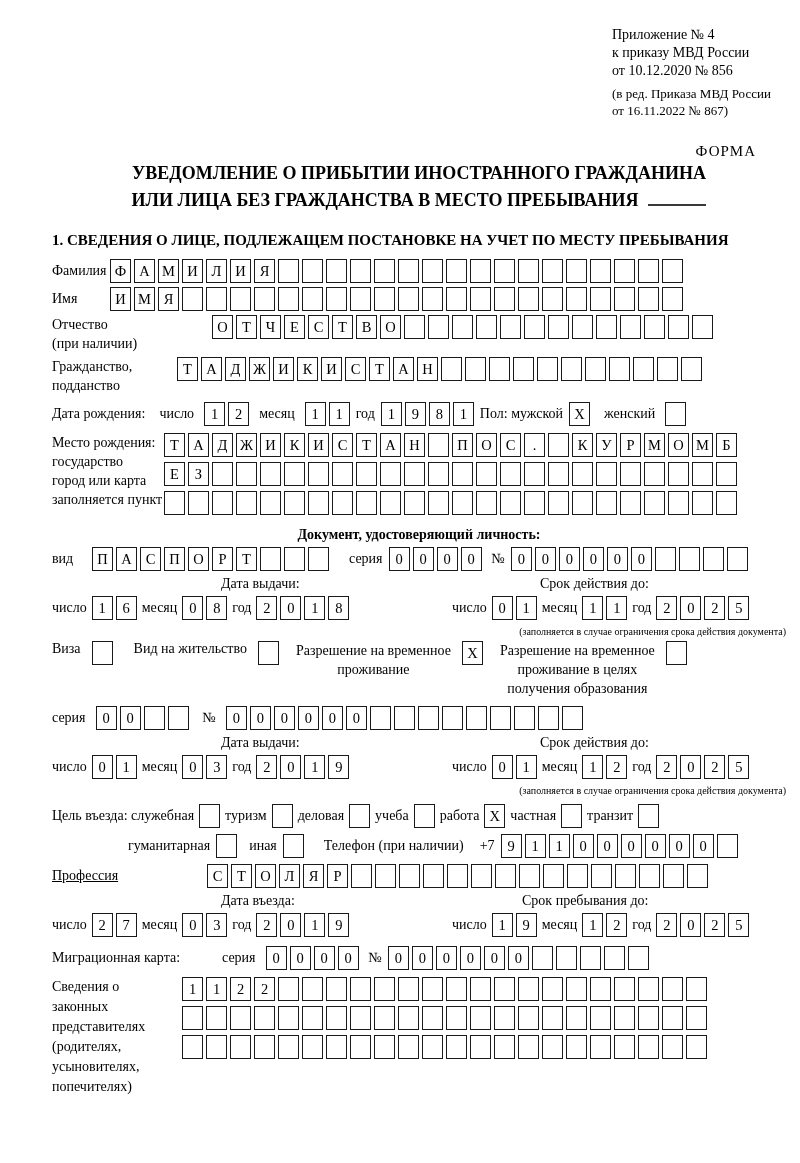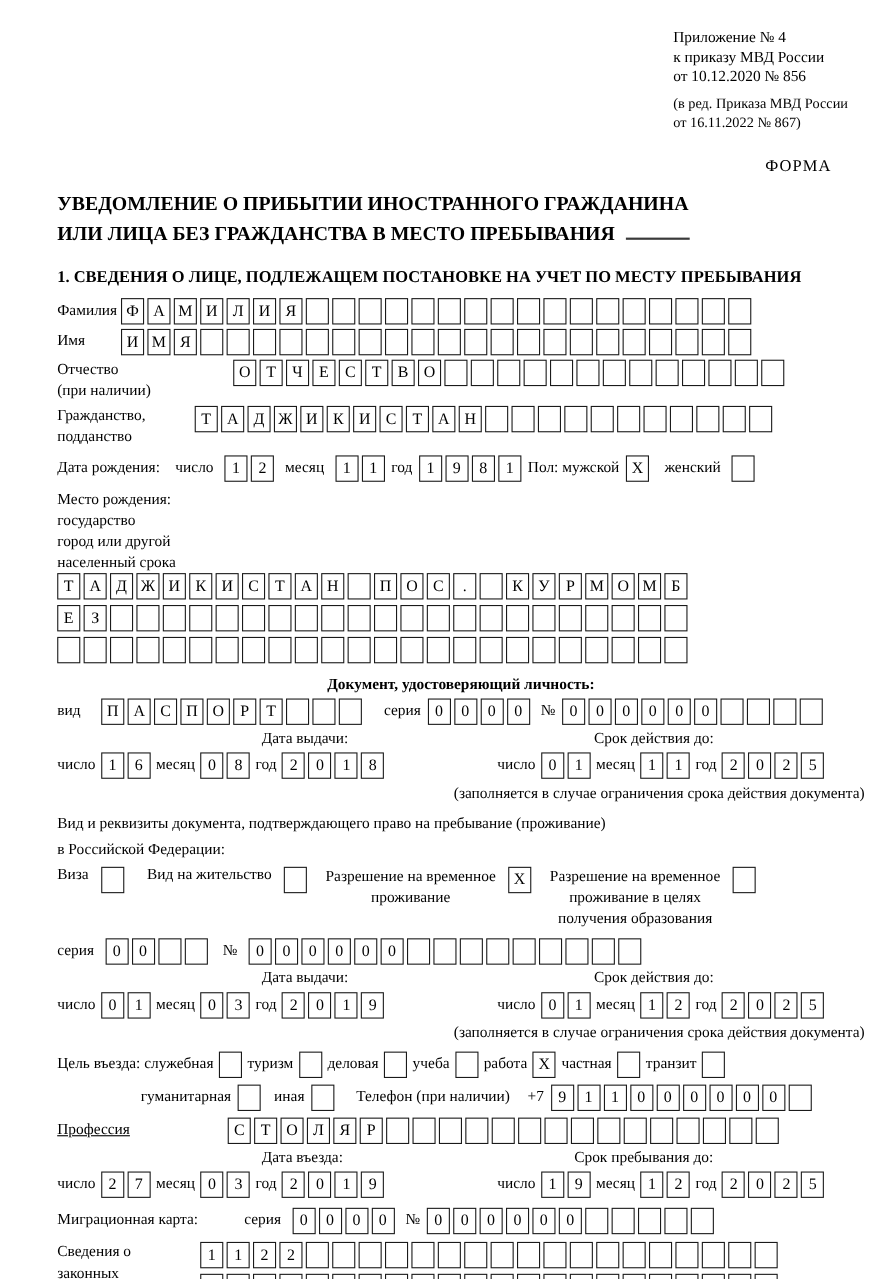--- a/index.html
+++ b/index.html
@@ -4,46 +4,46 @@
 <style>
   html,body{margin:0;padding:0;background:#fff;}
   body{width:800px;height:1163px;overflow:hidden;color:#000;
        font-family:"Liberation Serif","DejaVu Serif",serif;}
   .page{box-sizing:border-box;width:800px;height:858px;padding:26px 14px 0 52px;position:relative;}
 
   .appendix{margin-left:560px;font-size:14px;line-height:18px;}
   .edition{margin-left:560px;font-size:13px;line-height:17px;margin-top:5px;}
   .forma{text-align:right;padding-right:30px;font-weight:normal;font-size:15px;letter-spacing:1px;margin-top:24px;}
 
-  .title{font-weight:bold;font-size:18px;line-height:27px;margin-top:12px;}
+  .title{text-align:center;font-weight:bold;font-size:18px;line-height:27px;}
   .blankline{display:inline-block;width:58px;border-bottom:2.2px solid #3a3a3a;margin-left:10px;}
 
   .sec{font-weight:bold;font-size:15px;margin-top:18px;margin-bottom:10px;}
 
   .lbl{font-size:14px;flex:none;}
   .row{display:flex;align-items:center;margin-top:4px;}
   .row.top{align-items:flex-start;}
   .cells{display:flex;gap:3px;flex:none;}
   .cell{flex:none;width:19px;height:22px;border:1.6px solid #1a1a1a;display:flex;
         align-items:center;justify-content:center;font-size:14.5px;line-height:1;background:#fff;}
   .lblcol{flex:none;font-size:14px;line-height:19px;}
   .cellcol .cells{margin-bottom:5px;}
 
   .w58{width:58px;} .w125{width:125px;} .w160{width:160px;} .w112{width:112px;white-space:nowrap;}
   .g6{margin-left:6px;} .g10{margin-left:10px;} .g14{margin-left:14px;} .g20{margin-left:20px;}
 
   .docheading{text-align:center;font-weight:bold;font-size:14px;margin-top:7px;}
 
   .dhead{position:relative;height:17px;margin-top:5px;font-size:14px;}
-  .dhead .h1{position:absolute;left:186px;}
+  .dhead .h1{position:absolute;left:169px;}
   .dhead .h2{position:absolute;left:488px;}
   .drow{position:relative;height:26px;margin-top:3px;}
   .dgrp{position:absolute;top:0;display:flex;align-items:center;gap:5px;font-size:14px;}
   .dleft{left:0;} .dright{left:400px;}
-  .finenote{text-align:right;font-size:14px;margin-top:4px;}
+  .finenote{text-align:right;font-size:10px;margin-top:4px;}
 
   .para{font-size:14px;line-height:23px;margin-top:8px;}
   .permits{display:flex;align-items:flex-start;gap:11px;font-size:14px;margin-top:4px;}
   .pml{text-align:center;line-height:19px;flex:none;}
 
   .repblock{display:flex;align-items:flex-start;margin-top:7px;}
   .replbl{width:130px;font-size:14px;line-height:20px;flex:none;}
 </style>
 </head>
 <body>
@@ -208,26 +208,26 @@
         <span class="cell">9</span>
         <span class="cell">8</span>
         <span class="cell">1</span>
       </span>
     <span class="lbl g6">Пол: мужской</span>
     <span class="cell g6">X</span>
     <span class="lbl g14">женский</span>
     <span class="cell g10"></span>
   </div>
 
-  <div class="row top" style="margin-top:7px;flex-direction:column;">
+  <div class="row top" style="margin-top:7px;">
     <div class="lblcol w112">
       <div>Место рождения:</div>
       <div>государство</div>
-      <div>город или другой</div>
-      <div>населенный срока</div>
+      <div>город или карта</div>
+      <div>заполняется пункт</div>
     </div>
     <div class="cellcol">
       <div class="cells">
           <span class="cell">Т</span>
           <span class="cell">А</span>
           <span class="cell">Д</span>
           <span class="cell">Ж</span>
           <span class="cell">И</span>
           <span class="cell">К</span>
           <span class="cell">И</span>
@@ -381,24 +381,20 @@
       <span class="cells">
           <span class="cell">2</span>
           <span class="cell">0</span>
           <span class="cell">2</span>
           <span class="cell">5</span>
         </span>
     </span>
   </div>
   <div class="finenote">(заполняется в случае ограничения срока действия документа)</div>
 
-  <div class="para">
-    <div>Вид и реквизиты документа, подтверждающего право на пребывание (проживание)</div>
-    <div>в Российской Федерации:</div>
-  </div>
 
   <div class="permits">
     <span class="lbl">Виза</span>
     <span class="cell"></span>
     <span class="lbl g10">Вид на жительство</span>
     <span class="cell"></span>
     <span class="pml g6">
       <div>Разрешение на временное</div>
       <div>проживание</div>
     </span>

